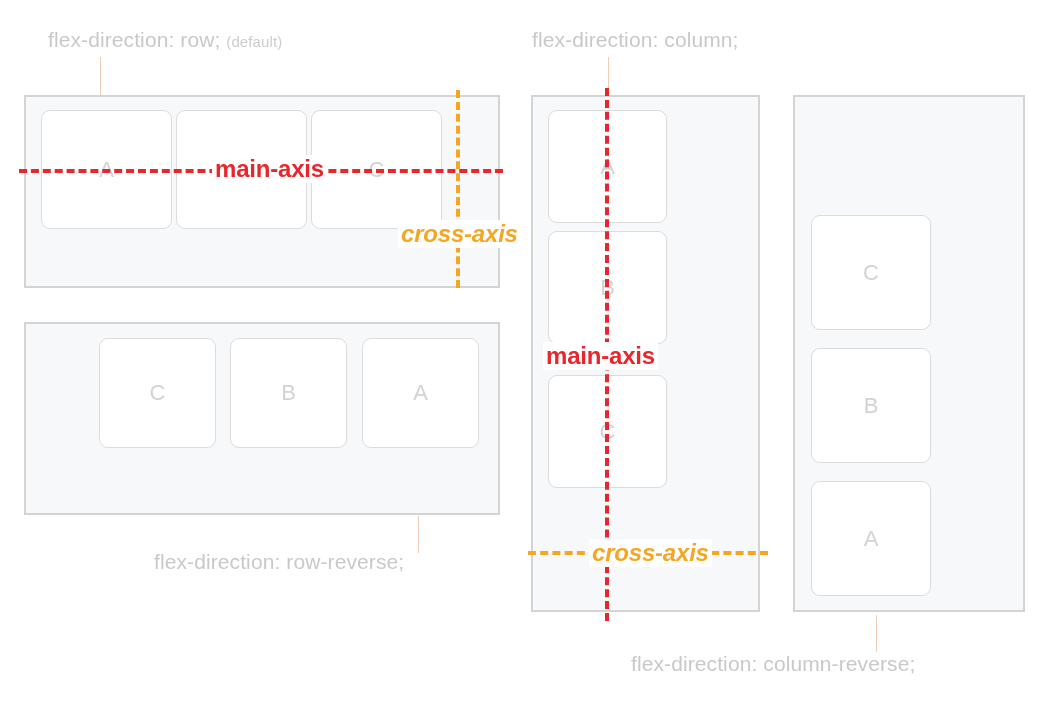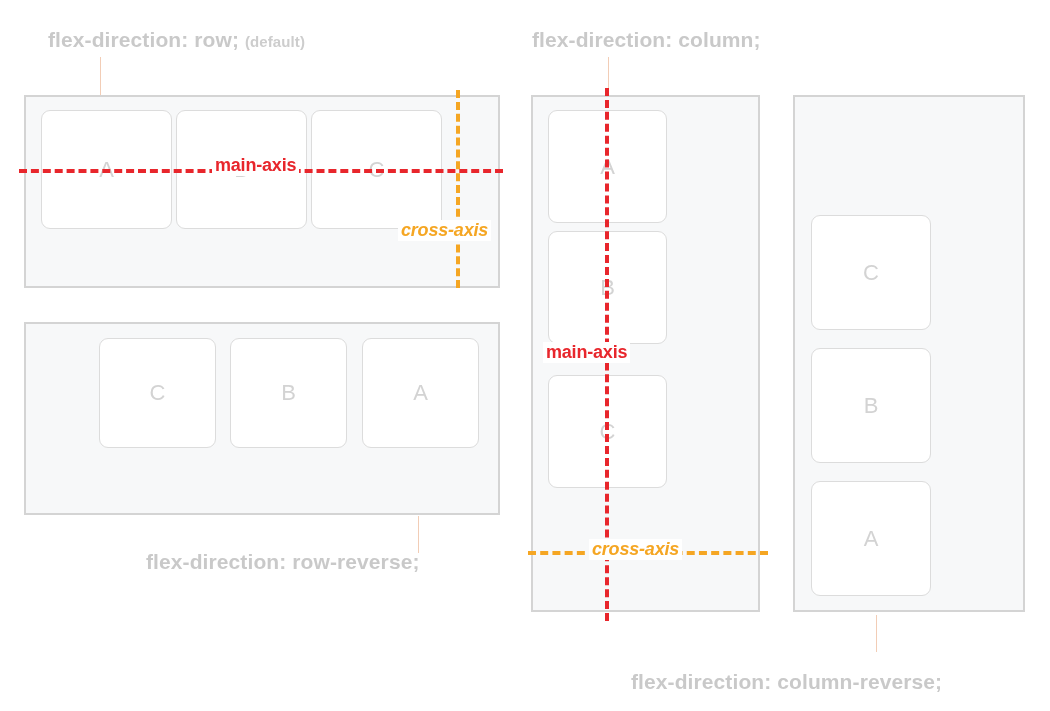--- a/index.html
+++ b/index.html
@@ -20,21 +20,21 @@
     left: 0; top: 0;
     width: 1050px;
     height: 711px;
   }
 
   
   .caption {
     position: absolute;
     color: #c9c9c9;
     font-size: 21px;
-    font-weight: 700;
+    font-weight: 400;
     white-space: nowrap;
     letter-spacing: 0.1px;
   }
   .caption .small {
     font-size: 15px;
     color: #cdcdcd;
   }
 
   
   .connector {
@@ -76,21 +76,21 @@
     position: absolute;
     width: 0;
     border-left-width: 4px;
     border-left-style: dashed;
   }
   .axis-main { border-color: #e8262c; }
   .axis-cross { border-color: #f5a623; }
 
   .axis-label {
     position: absolute;
-    font-size: 18px;
+    font-size: 24px;
     font-weight: bold;
     white-space: nowrap;
     letter-spacing: -0.2px;
   }
   .lbl-main { color: #e8262c; }
   .lbl-cross { color: #f5a623; font-style: italic; }
 
   .axis-label-bg {
     background: #ffffff;
     padding: 0 3px;
@@ -133,21 +133,21 @@
     <span>C</span>
   </div>
   <div class="fbox" style="left:230px; top:338px; width:117px; height:110px;">
     <span>B</span>
   </div>
   <div class="fbox" style="left:362px; top:338px; width:117px; height:110px;">
     <span>A</span>
   </div>
 
   <div class="connector" style="left:418px; top:516px; height:37px;"></div>
-  <div class="caption" style="left:146px; top:550px;">
+  <div class="caption" style="left:154px; top:550px;">
     <span>flex-direction: row-reverse;</span>
   </div>
 
   <div class="caption" style="left:532px; top:28px;">
     <span>flex-direction: column;</span>
   </div>
   <div class="connector" style="left:608px; top:57px; height:39px;"></div>
 
   <div class="fcont" style="left:531px; top:95px; width:229px; height:517px;">
   </div>
@@ -175,17 +175,17 @@
     <span>C</span>
   </div>
   <div class="fbox" style="left:811px; top:348px; width:120px; height:115px;">
     <span>B</span>
   </div>
   <div class="fbox" style="left:811px; top:481px; width:120px; height:115px;">
     <span>A</span>
   </div>
 
   <div class="connector" style="left:876px; top:615px; height:37px;"></div>
-  <div class="caption" style="left:631px; top:652px;margin-top:18px;">
+  <div class="caption" style="left:631px; top:652px;">
     <span>flex-direction: column-reverse;</span>
   </div>
 
 </div>
 
 </body></html>

